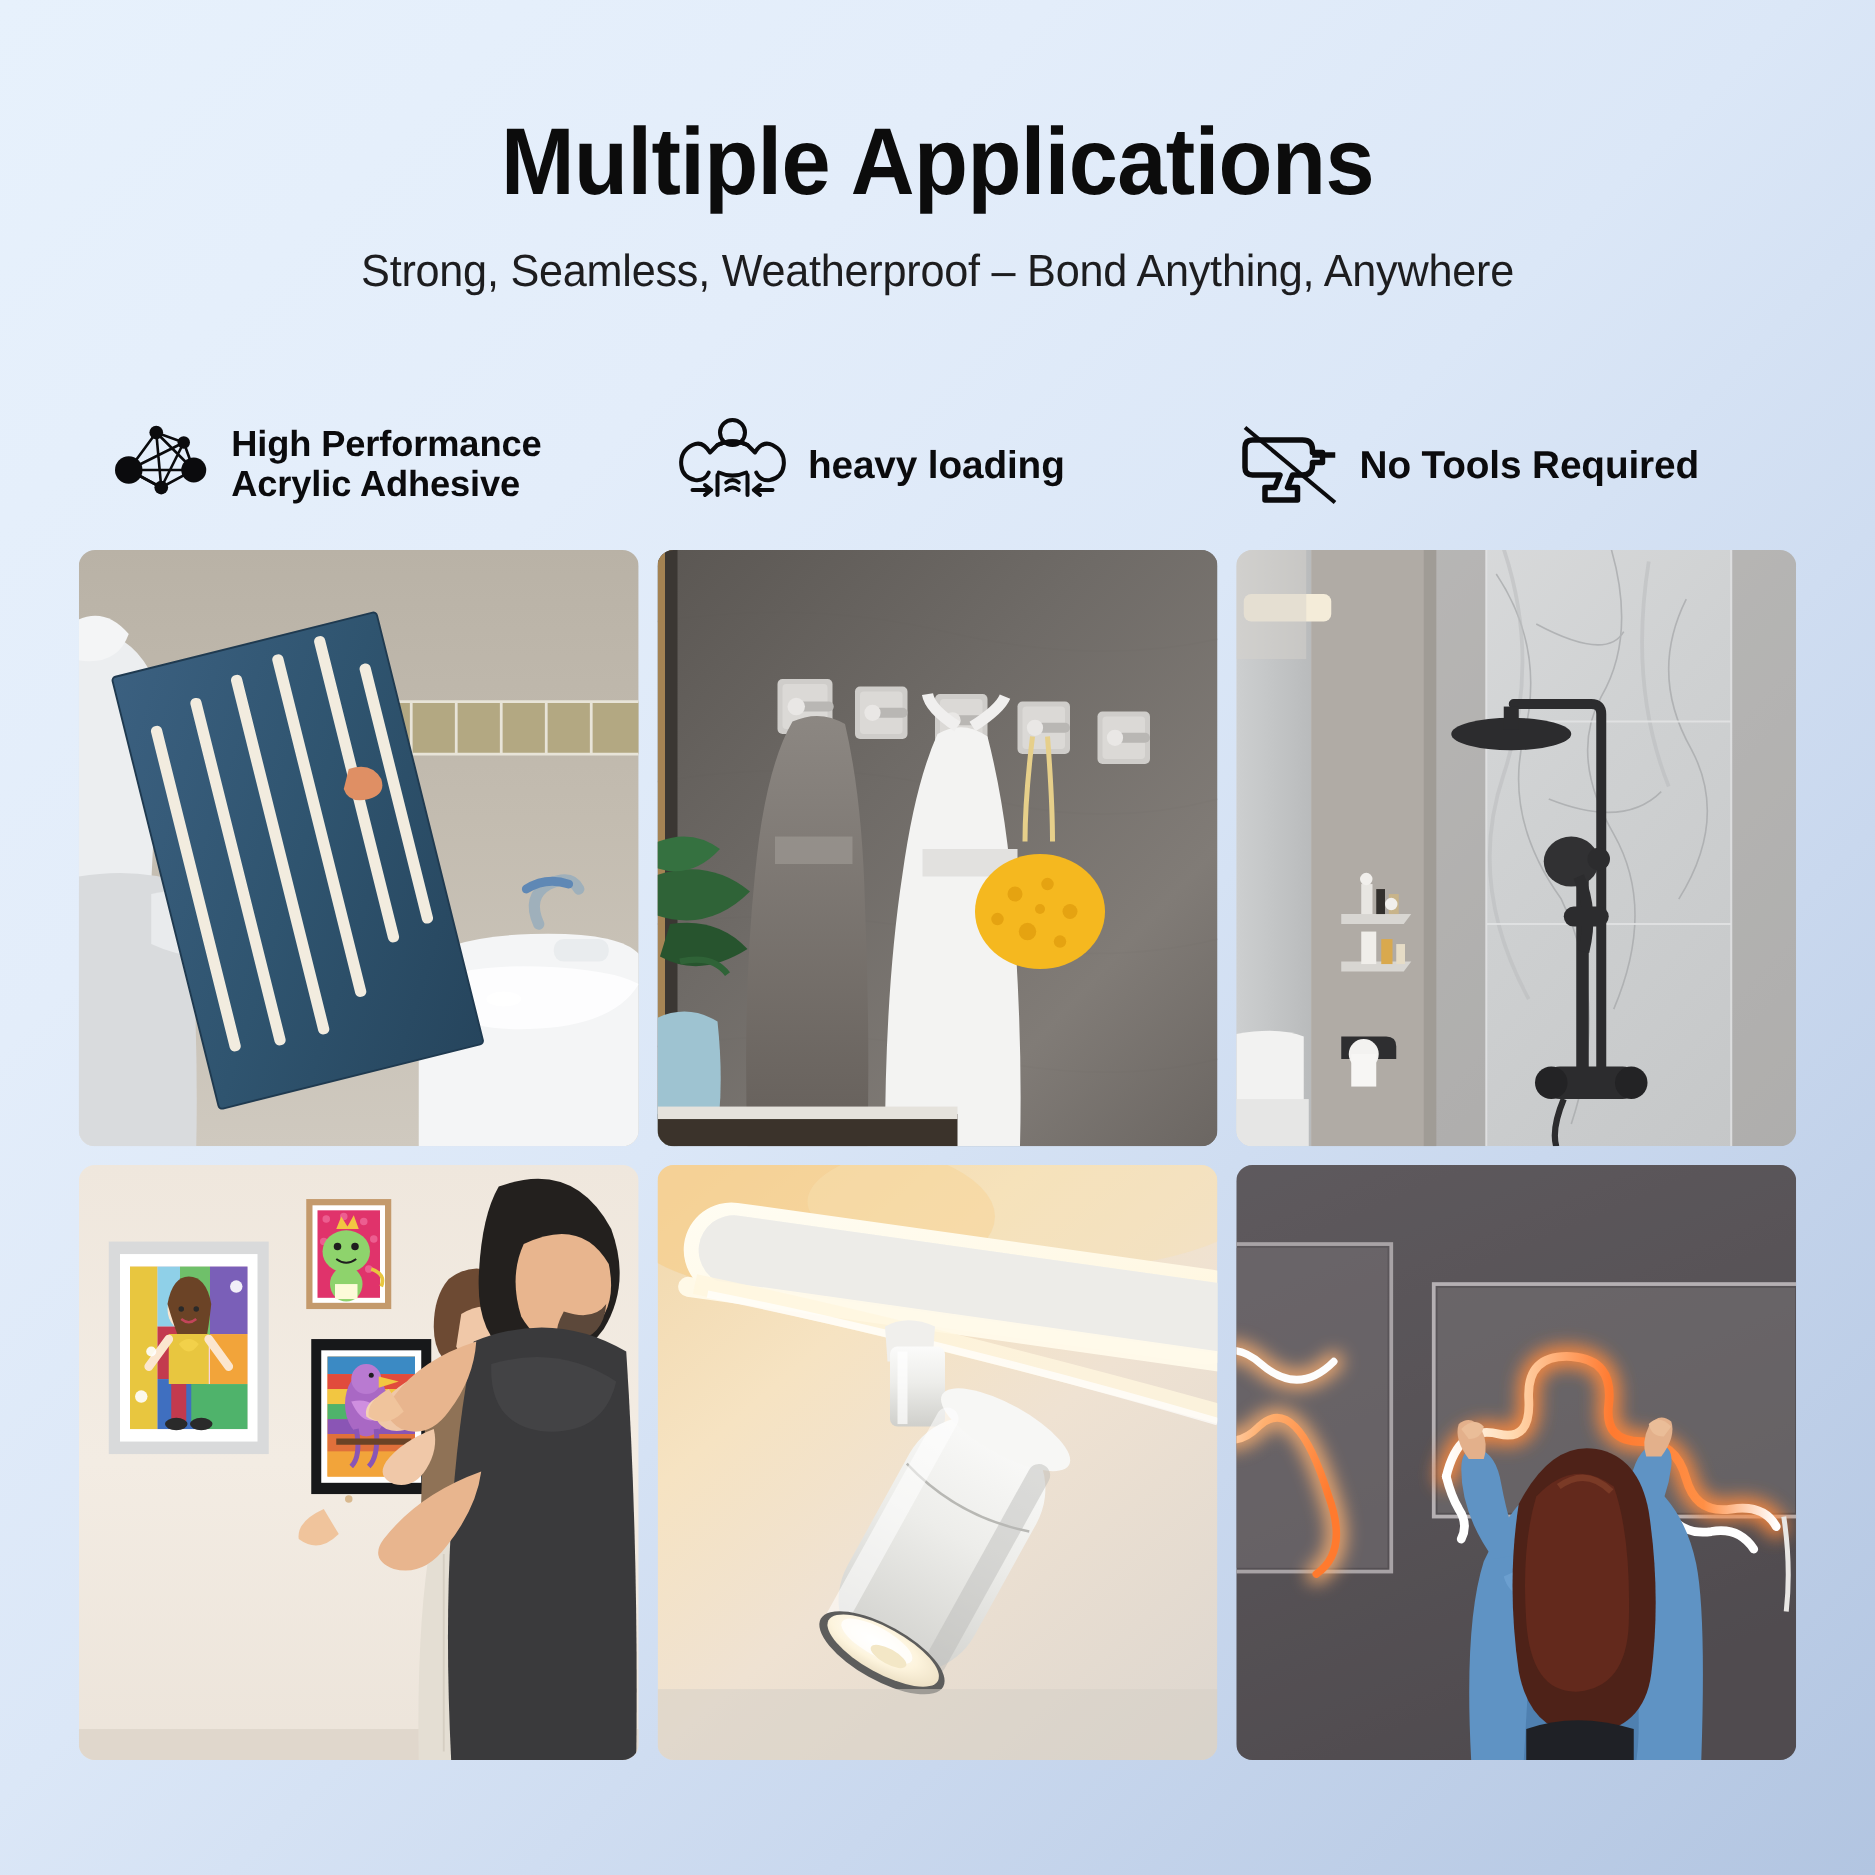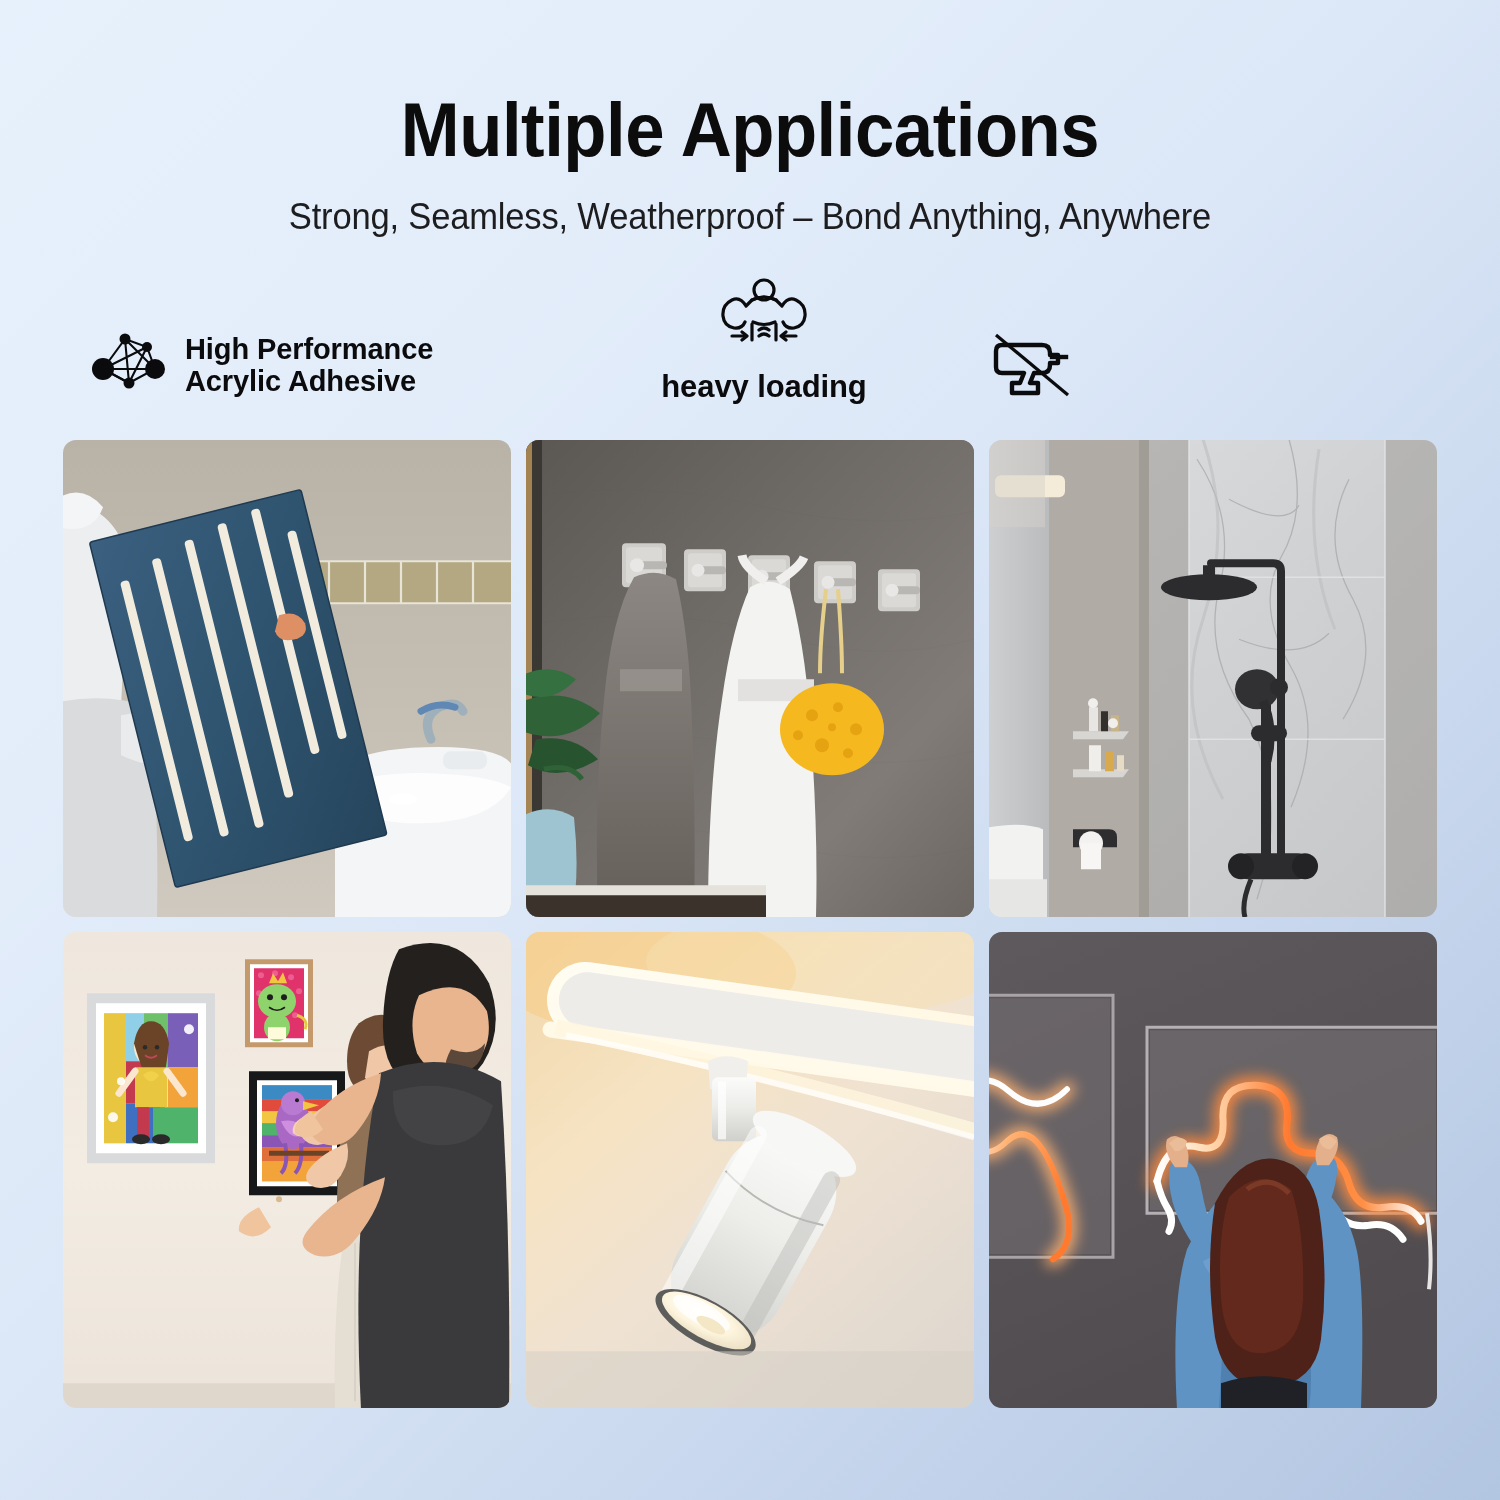--- a/index.html
+++ b/index.html
@@ -17,24 +17,24 @@
     font-size:76px; font-weight:bold; color:#0c0c0c; letter-spacing:-0.5px;
     transform:scaleX(0.93); transform-origin:center;
   }
   .hero-sub {
     position:absolute; top:196px; left:0; width:1500px; text-align:center;
     font-size:36px; font-weight:400; color:#1d1d1f; letter-spacing:-0.2px;
     transform:scaleX(0.96); transform-origin:center;
   }
 
   
-  .features { position:absolute; top:305px; left:63px; width:1374px; height:100px; display:flex;align-items:flex-end; }
+  .features { position:absolute; top:322px; left:63px; width:1374px; height:100px; display:flex; }
   .feature { flex:1 1 0; display:flex; align-items:center; gap:14px; }
   .feature.f1 { justify-content:flex-start; padding-left:22px; }
-  .feature.f2 { justify-content:flex-start; padding-left:8px;flex-direction:column; }
+  .feature.f2 { justify-content:flex-start; padding-left:8px; }
   .feature.f3 { justify-content:flex-start; padding-left:2px; }
   .feature .ficon { flex:0 0 auto; display:block; }
   .feature .flabel {
     font-size:29px; font-weight:bold; color:#0b0b0d; line-height:1.12;
     white-space:pre-line; letter-spacing:-0.1px;
   }
   .feature.f2 .flabel, .feature.f3 .flabel { font-size:31px; }
 
   
   .grid {
@@ -94,20 +94,21 @@
     <div class="feature f3">
       <span class="ficon">
         <svg width="84" height="76" viewBox="0 0 84 76">
           <g stroke="#0b0b0d" stroke-width="4.4" fill="none" stroke-linejoin="round" stroke-linecap="square">
             <path d="M14 20 h38 q8 0 8 8 v2 h8 v8 h-8 v2 q0 8 -8 8 h-8 l-4 10 h8 v10 h-26 v-10 h8 l4 -10 h-22 q-6 0 -6 -6 v-16 q0 -6 6 -6 Z"></path>
             <path d="M62 32 h14"></path>
           </g>
           <path d="M6 10 L78 70" stroke="#0b0b0d" stroke-width="3.2" fill="none"></path>
         </svg>
       </span>
+      <span class="flabel">No Tools Required</span>
     </div>
   </div>
 
   <div class="grid">
 
     <div class="cell">
       <svg viewBox="0 0 448 478" preserveAspectRatio="xMidYMid slice">
         <defs>
           <linearGradient id="wall1" x1="0" y1="0" x2="0" y2="1">
             <stop offset="0" stop-color="#b9b2a6"></stop>

